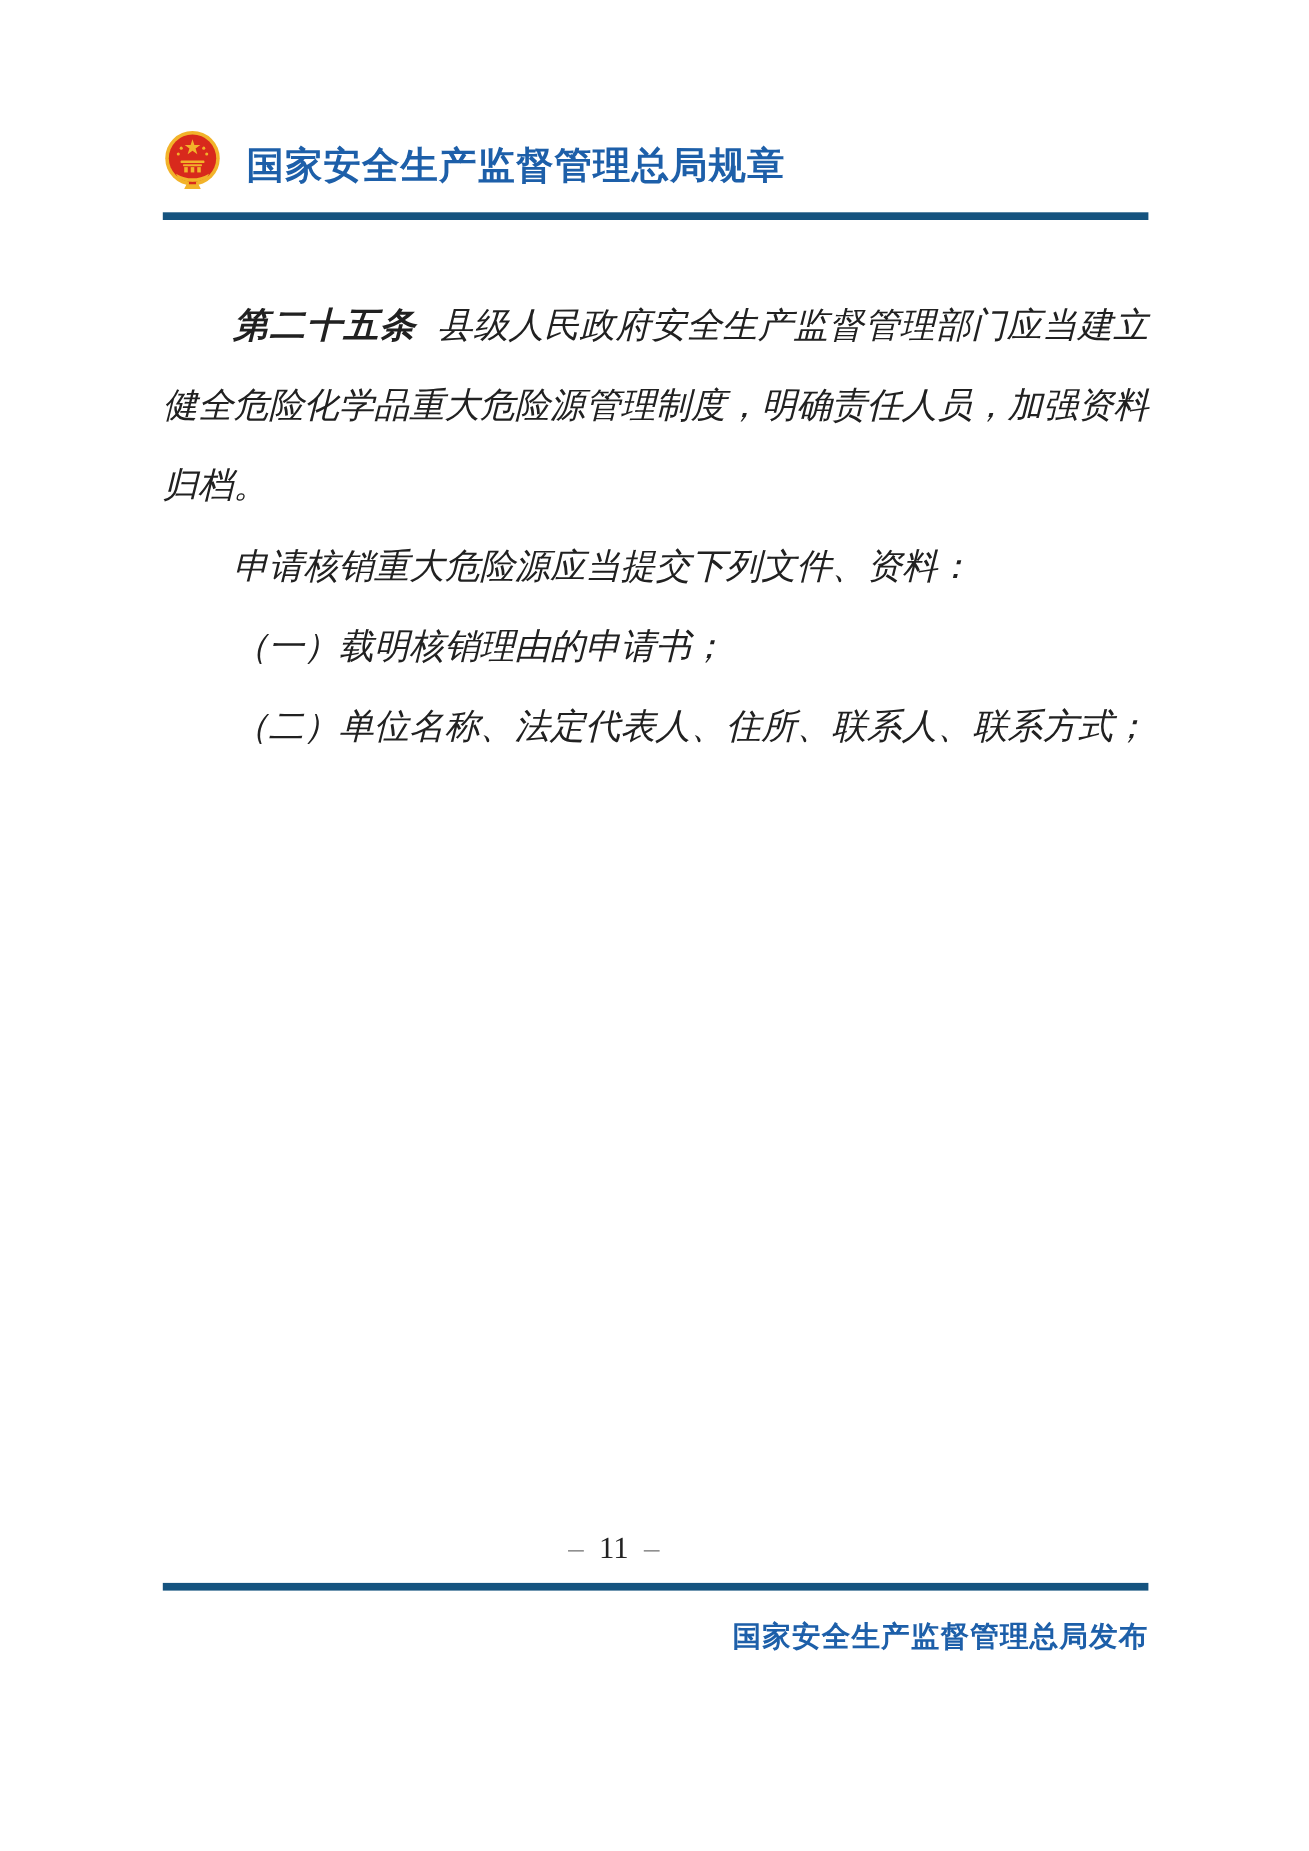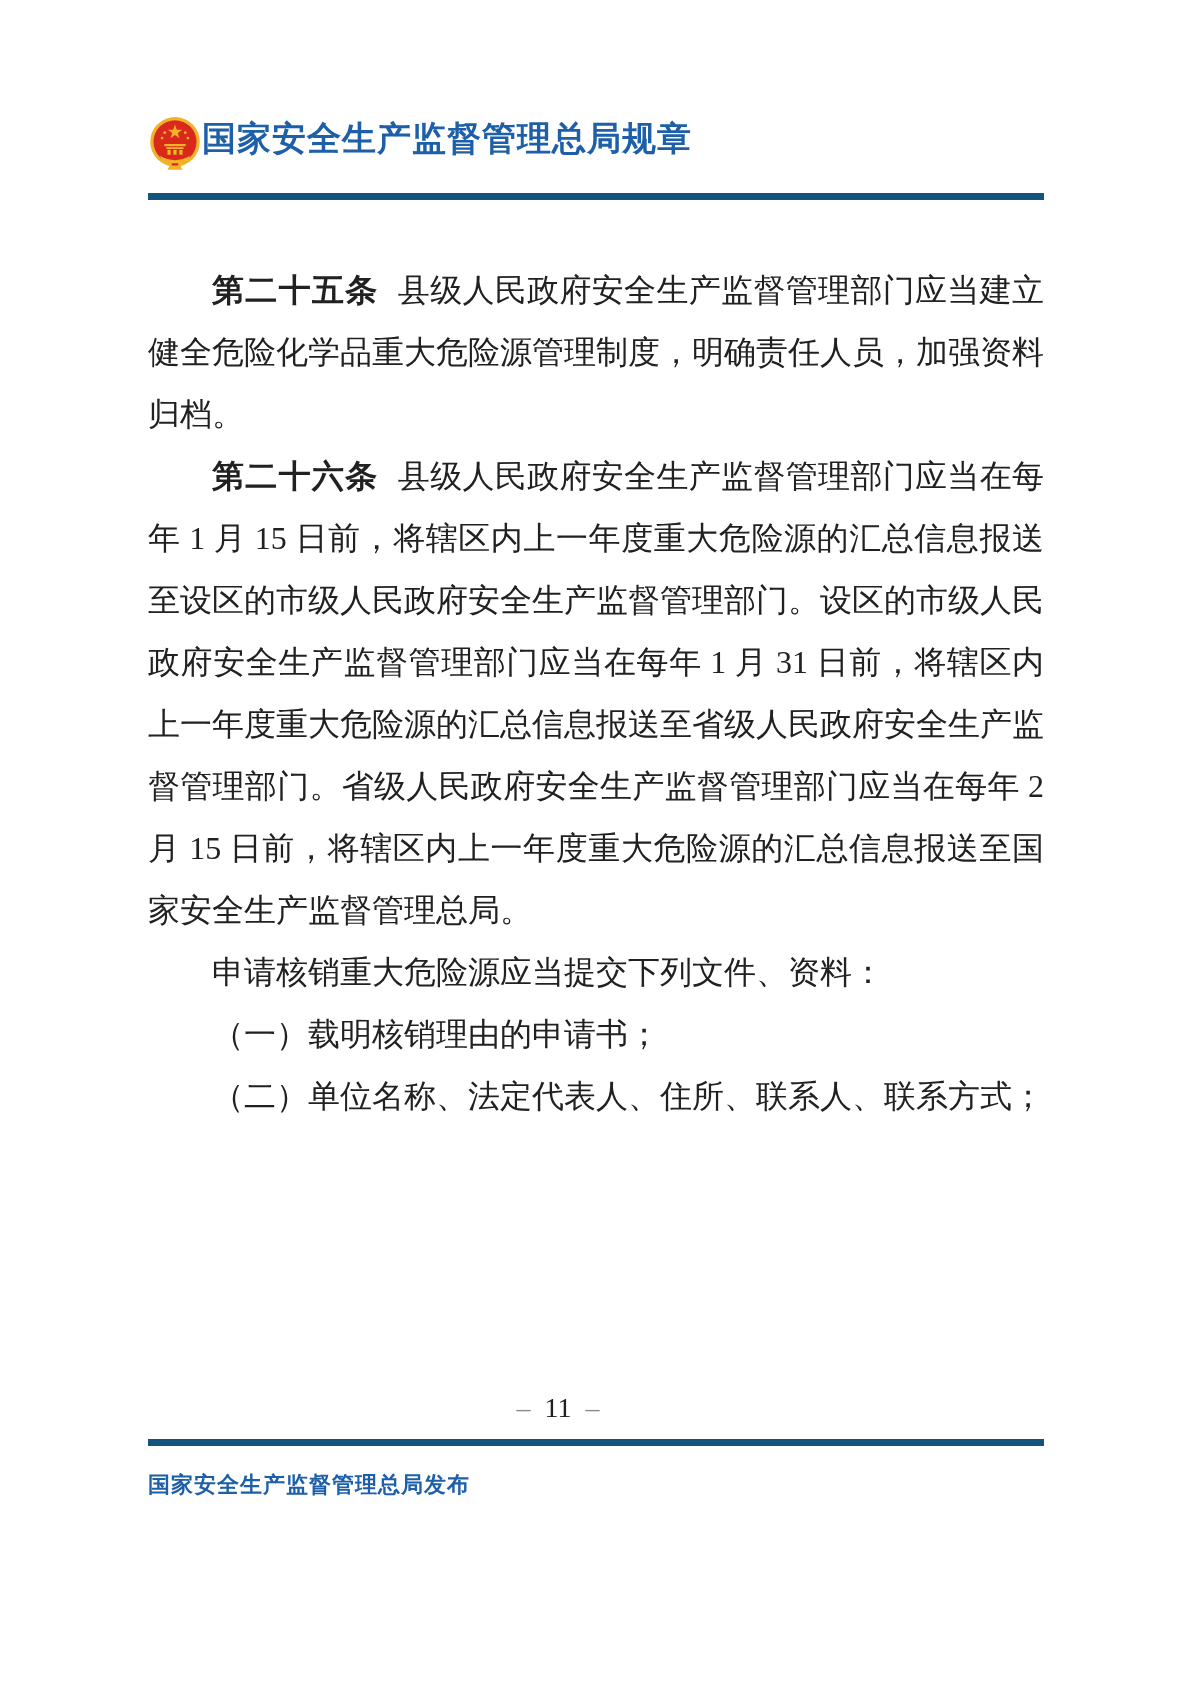--- a/index.html
+++ b/index.html
@@ -14,22 +14,22 @@
     font-family: "Liberation Serif", "DejaVu Serif", serif;
   }
   
   .header {
     position: absolute;
     left: 148px;
     top: 116px;
     width: 896px;
     height: 58px;
     display: flex;
-    align-items: flex-start;
-    gap: 0;
+    align-items: flex-end;
+    gap: 22px;
   }
   .emblem {
     width: 54px;
     height: 56px;
     flex: 0 0 auto;
   }
   .header-title {
     font-family: "Liberation Serif", "DejaVu Serif", serif;
     font-weight: bold;
     font-size: 34px;
@@ -45,24 +45,25 @@
     height: 7px;
     background: var(--rule-navy, #15537f);
   }
   
   .doc-body {
     position: absolute;
     left: 148px;
     top: 259px;
     width: 896px;
     font-size: 32px;
-    line-height: 62px;
+    line-height: 73px;
     color: #212121;
     text-align: justify;
     text-justify: inter-character;
+    font-style: italic;
   }
   .para { text-indent: 2em; }
   .para .lead {
     font-family: "Liberation Sans", "DejaVu Sans", sans-serif;
     font-weight: bold;
     margin-right: 0.6em;
     letter-spacing: 1px;
   }
   
   .page-number {
@@ -82,24 +83,24 @@
     top: 1439px;
     width: 896px;
     height: 7px;
     background: var(--rule-navy, #15537f);
   }
   .footer-publisher {
     position: absolute;
     left: 148px;
     top: 1470px;
     width: 896px;
-    text-align: left;
+    text-align: right;
     font-family: "Liberation Serif", "DejaVu Serif", serif;
     font-weight: bold;
-    font-size: 22px;
+    font-size: 26px;
     letter-spacing: 1px;
     color: var(--title-blue, #1d5fa9);
   }
 </style>
 </head>
 <body>
 
 <div class="page">
 
   <div class="header">
@@ -125,21 +126,20 @@
       <rect x="44" y="88" width="12" height="8" fill="#d8291c"></rect>
       <path d="M40 92 L60 92 L64 100 L36 100 Z" fill="#f2b32a"></path>
     </svg>
     <span class="header-title">国家安全生产监督管理总局规章</span>
   </div>
   <div class="header-rule"></div>
 
   <div class="doc-body">
     <p class="para"><span class="lead">第二十五条</span><span class="ptext">县级人民政府安全生产监督管理部门应当建立健全危险化学品重大危险源管理制度，明确责任人员，加强资料归档。</span></p>
 
-    <p class="para"><span class="lead">第二十六条</span><span class="ptext">县级人民政府安全生产监督管理部门应当在每年 1 月 15 日前，将辖区内上一年度重大危险源的汇总信息报送至设区的市级人民政府安全生产监督管理部门。设区的市级人民政府安全生产监督管理部门应当在每年 1 月 31 日前，将辖区内上一年度重大危险源的汇总信息报送至省级人民政府安全生产监督管理部门。省级人民政府安全生产监督管理部门应当在每年 2 月 15 日前，将辖区内上一年度重大危险源的汇总信息报送至国家安全生产监督管理总局。</span></p>
 
 
     <p class="para"><span class="ptext">申请核销重大危险源应当提交下列文件、资料：</span></p>
 
     <p class="para"><span class="ptext">（一）载明核销理由的申请书；</span></p>
 
     <p class="para"><span class="ptext">（二）单位名称、法定代表人、住所、联系人、联系方式；</span></p>
 
   </div>
 

